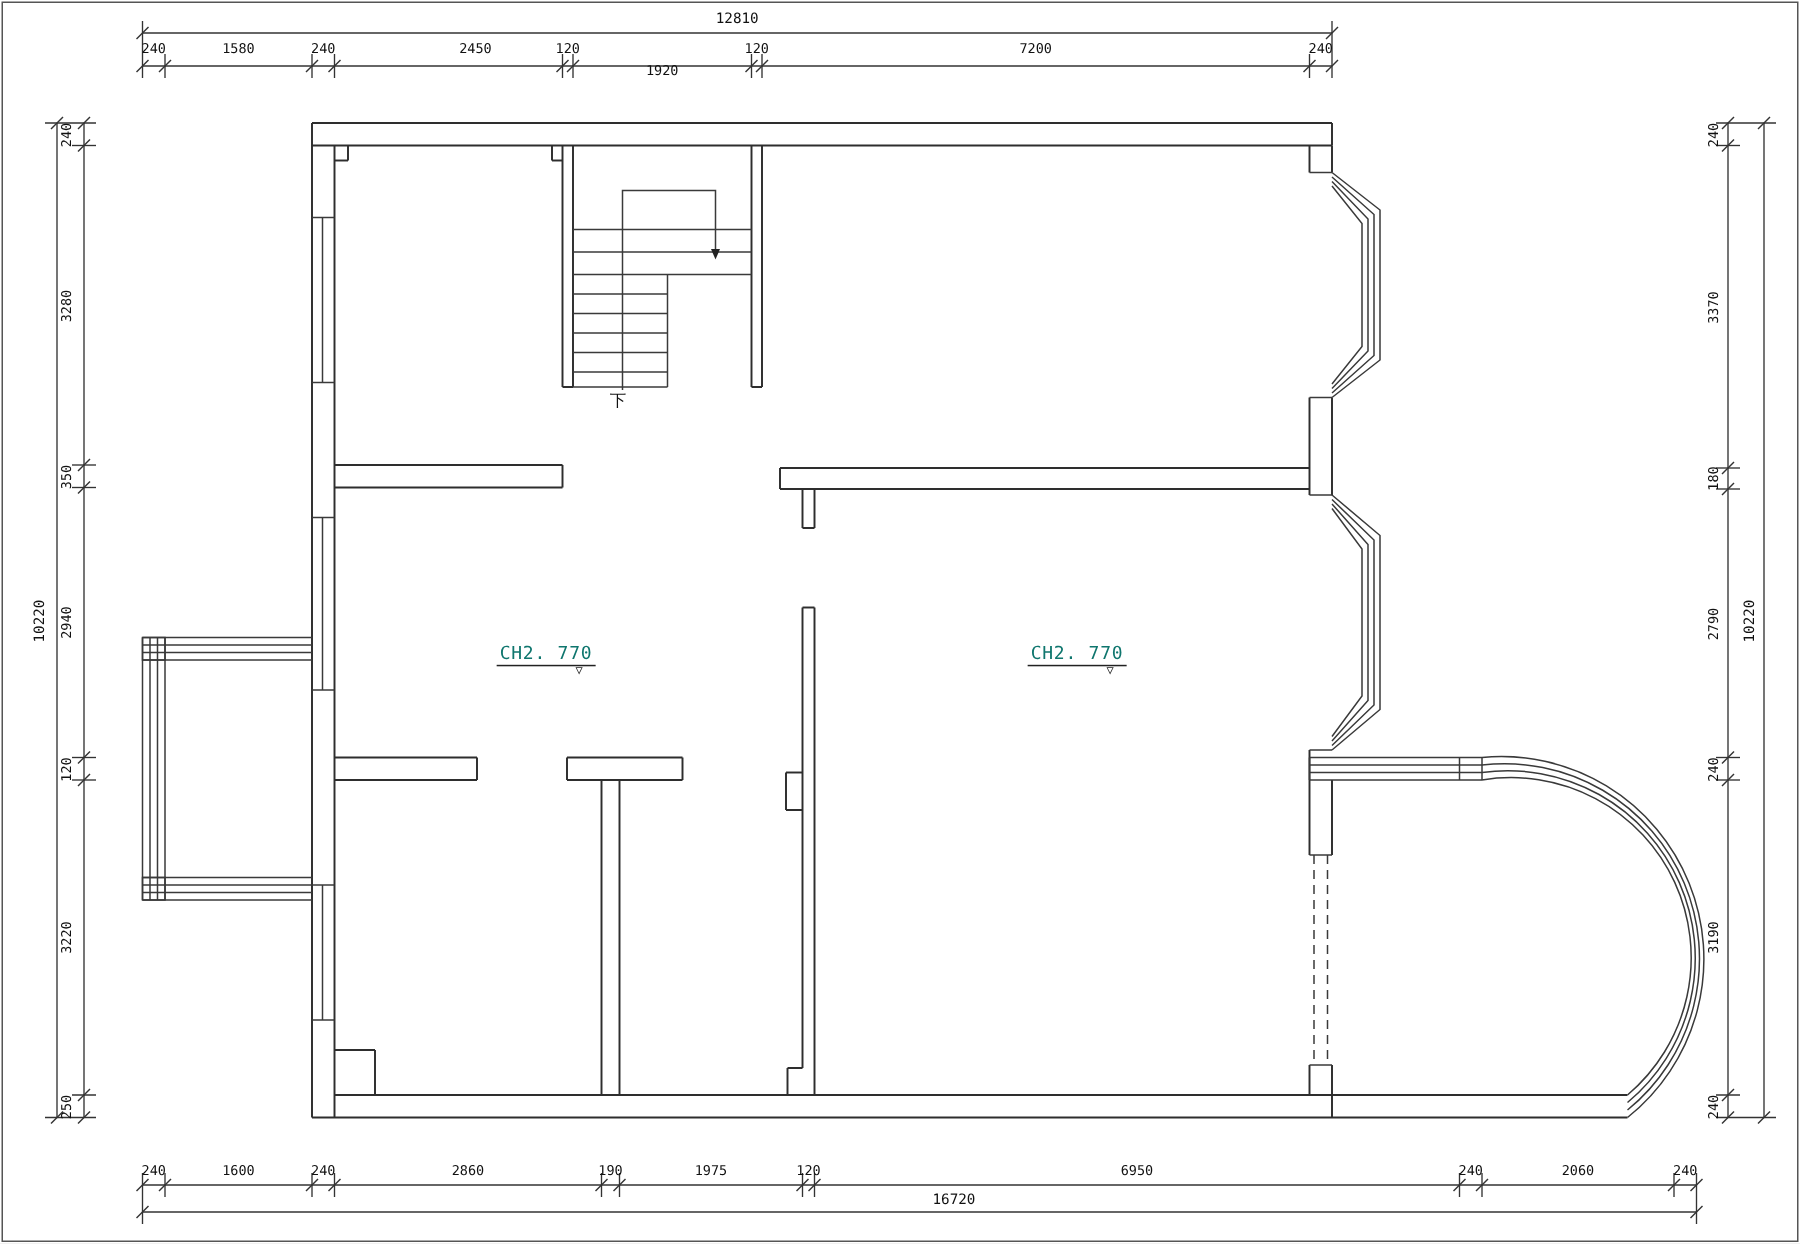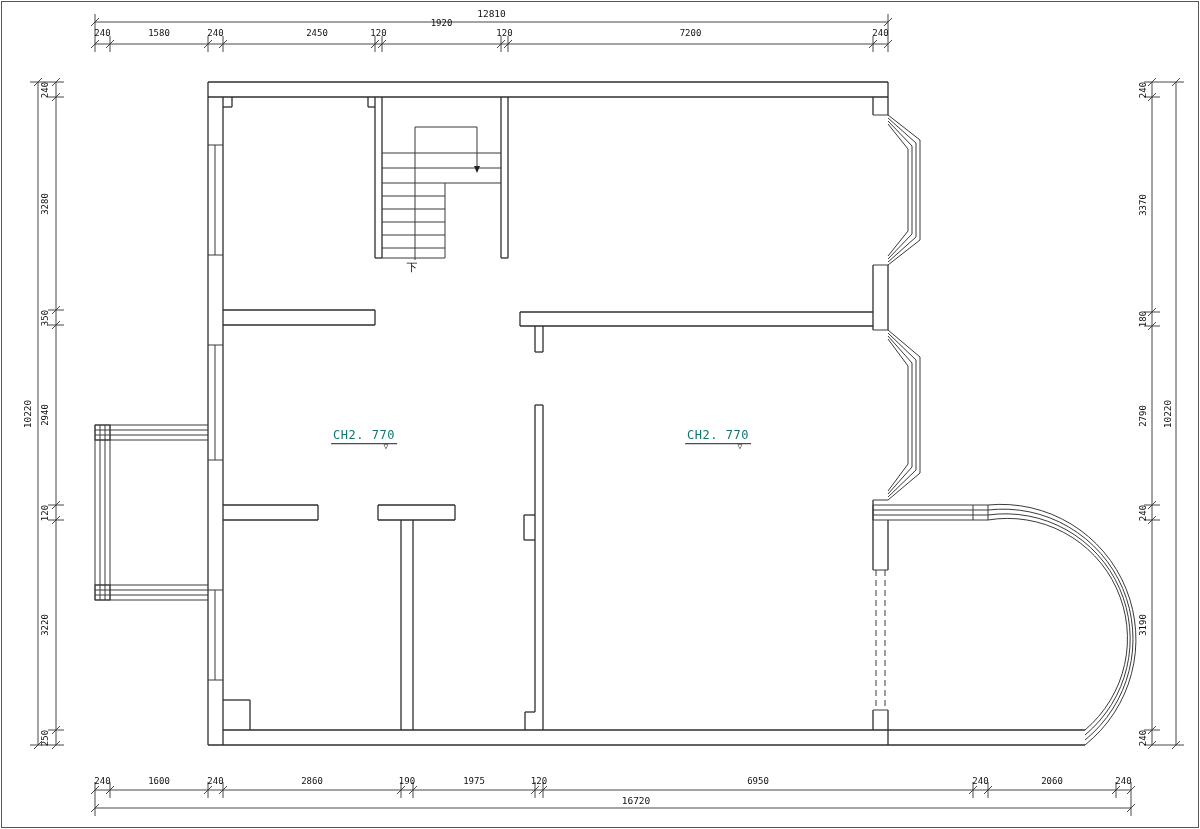--- a/index.html
+++ b/index.html
@@ -270,21 +270,21 @@
         <line x1="1172" y1="749" x2="1180" y2="741"></line>
       </g>
   </svg>
 
   <div id="labels">
       <span class="dim-label" style="left: 102.5px; top: 33px;">240</span>
       <span class="dim-label" style="left: 159px; top: 33px;">1580</span>
       <span class="dim-label" style="left: 215.5px; top: 33px;">240</span>
       <span class="dim-label" style="left: 299px; top: 33px; margin-left: 18px;">2450</span>
       <span class="dim-label" style="left: 378.5px; top: 33px;">120</span>
-      <span class="dim-label" style="left: 441.5px; top: 23px;">1920</span>
+      <span class="dim-label" style="left: 441.5px; top: 48px;">1920</span>
       <span class="dim-label" style="left: 504.5px; top: 33px;">120</span>
       <span class="dim-label" style="left: 690.5px; top: 33px;">7200</span>
       <span class="dim-label" style="left: 880.5px; top: 33px;">240</span>
       <span class="dim-label overall" style="left: 491.5px; top: 13px;">12810</span>
       <span class="dim-label" style="left: 102.5px; top: 781px;">240</span>
       <span class="dim-label" style="left: 159px; top: 781px;">1600</span>
       <span class="dim-label" style="left: 215.5px; top: 781px;">240</span>
       <span class="dim-label" style="left: 312px; top: 781px;">2860</span>
       <span class="dim-label" style="left: 407px; top: 781px;">190</span>
       <span class="dim-label" style="left: 474px; top: 781px;">1975</span>

